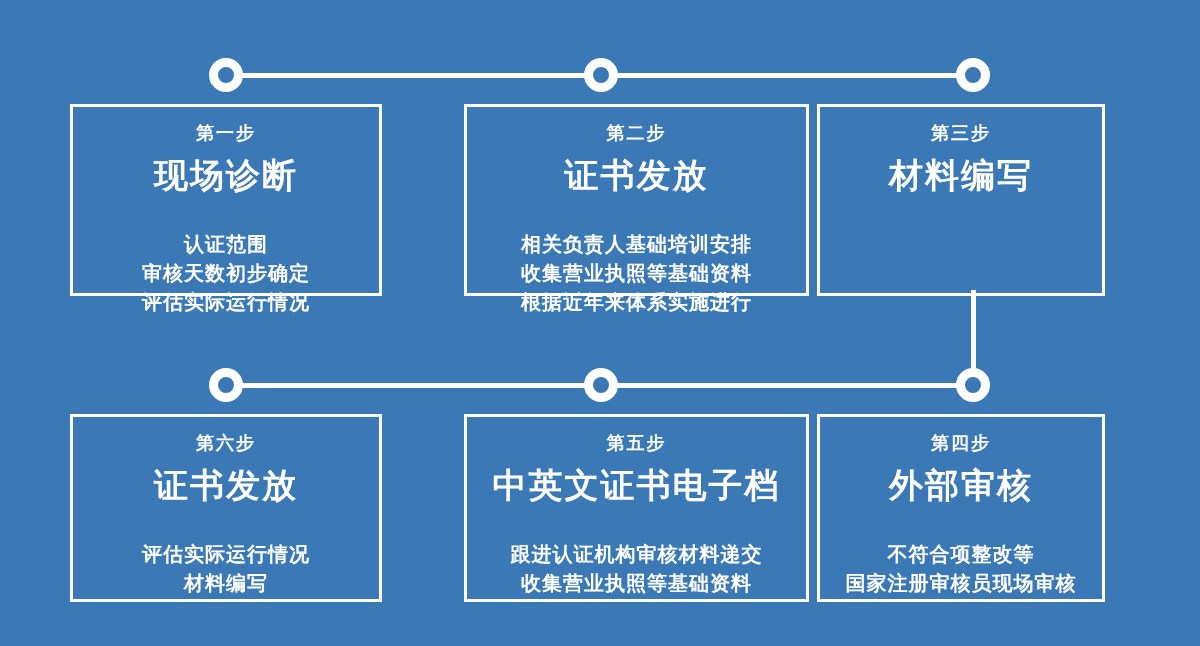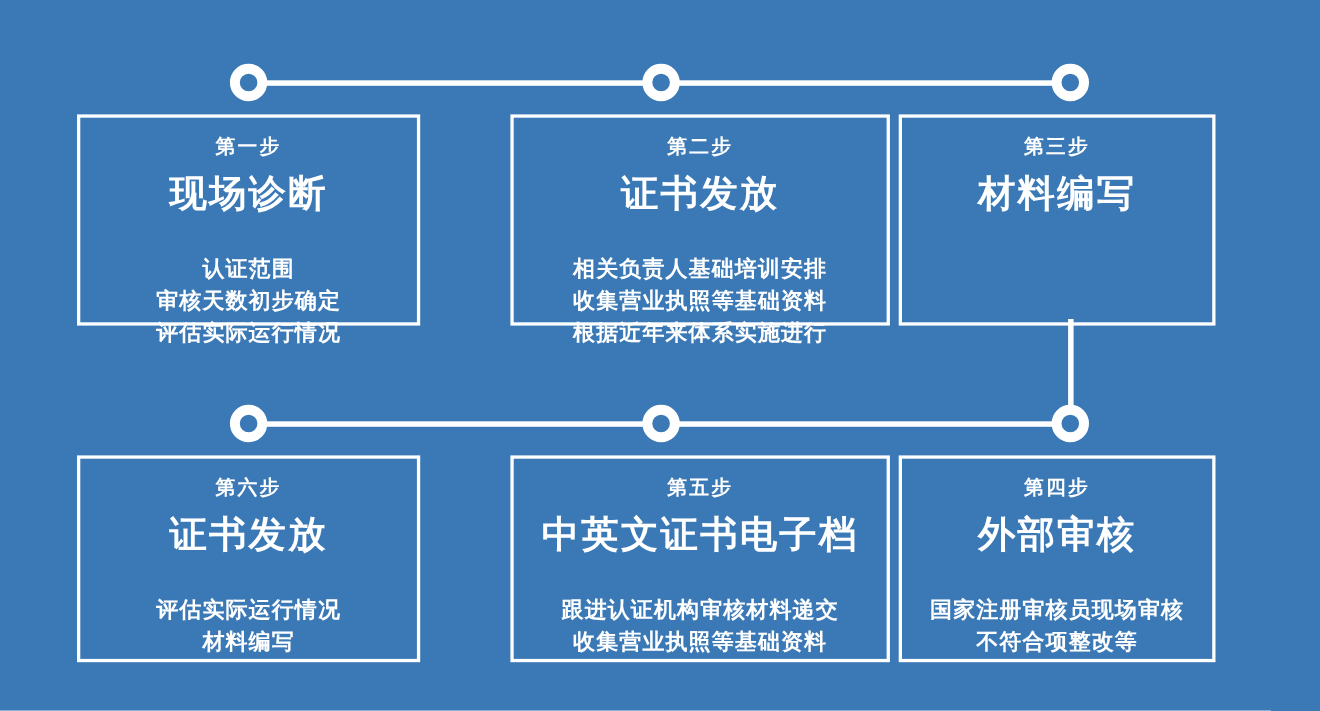--- a/index.html
+++ b/index.html
@@ -92,19 +92,19 @@
       <div class="body">
         <div>跟进认证机构审核材料递交</div>
         <div>收集营业执照等基础资料</div>
       </div>
     </div>
 
     <div class="step col-c">
       <div class="label">第四步</div>
       <div class="title">外部审核</div>
       <div class="body">
+        <div>不符合项整改等</div>
         <div>国家注册审核员现场审核</div>
-        <div>不符合项整改等</div>
       </div>
     </div>
   </div>
 
 </div>
 
 </body></html>

